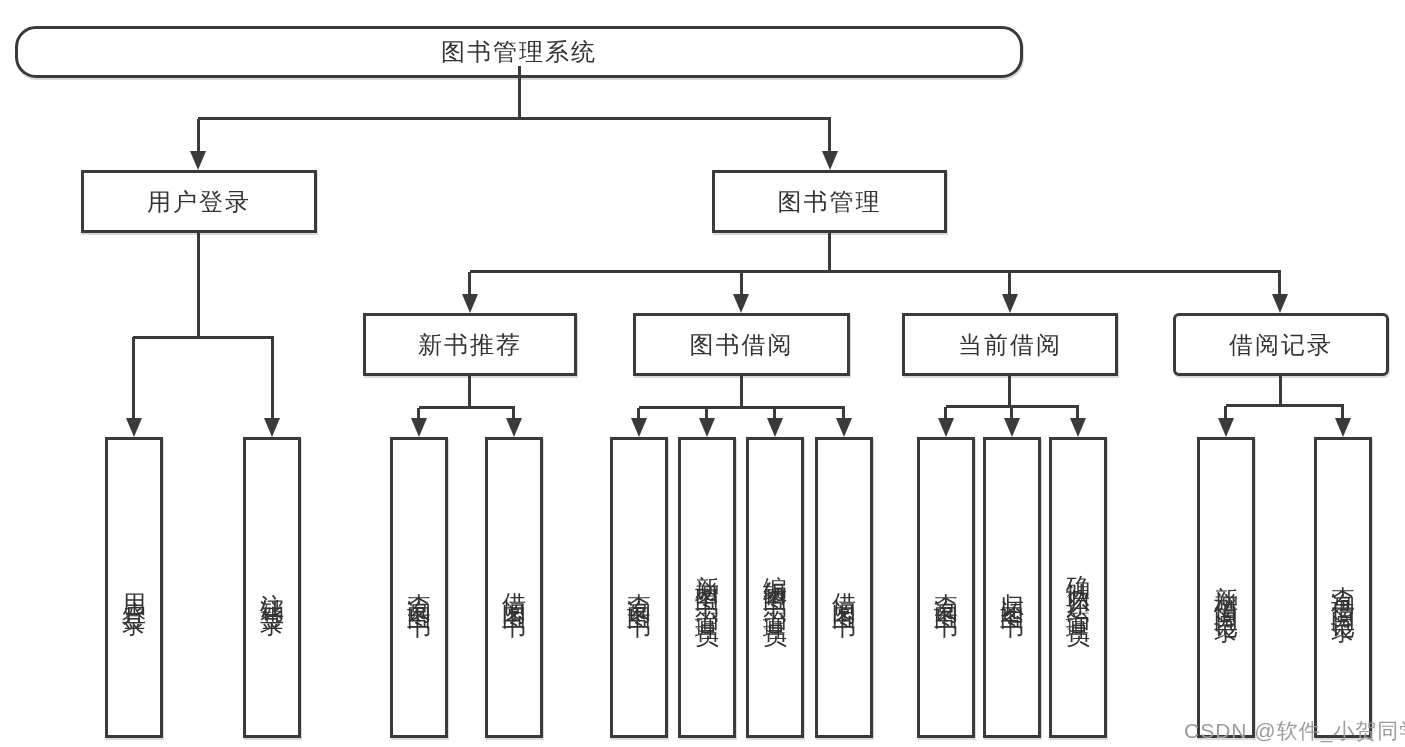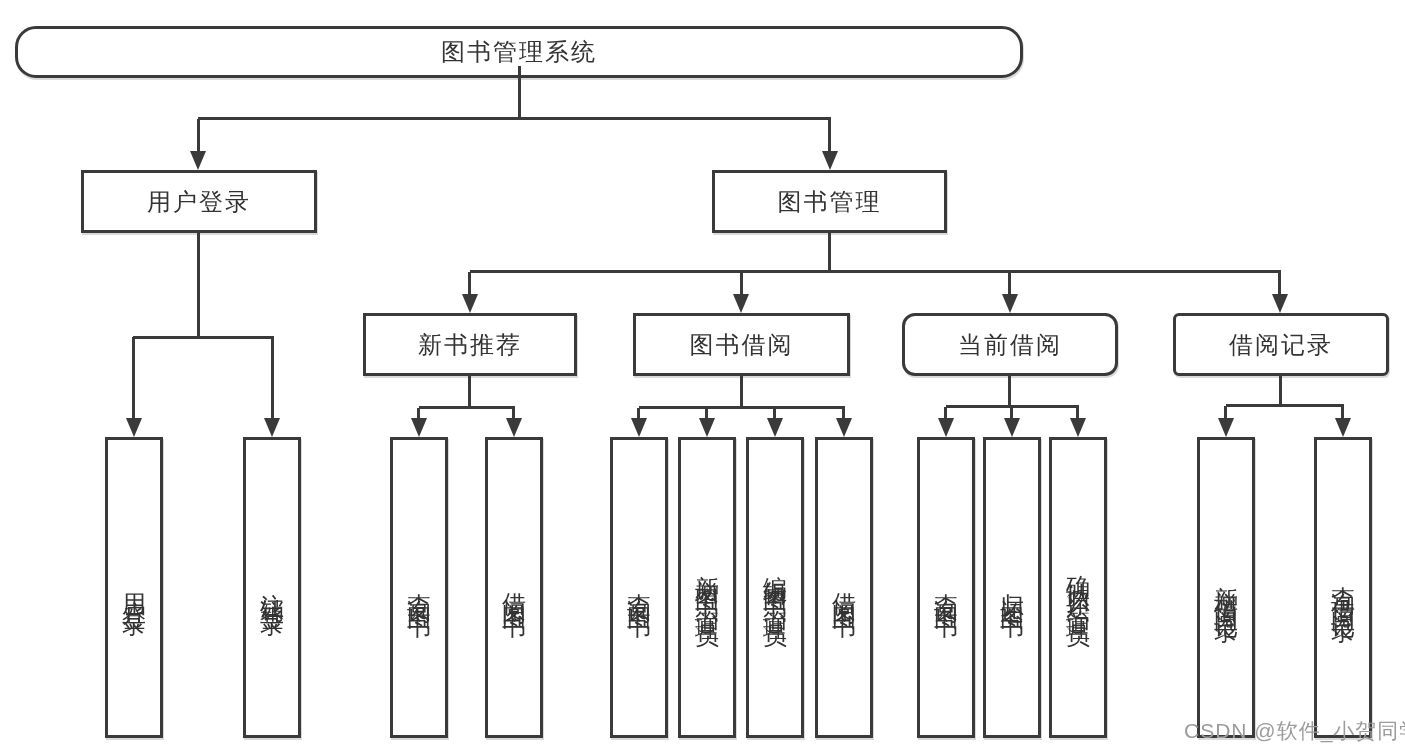--- a/index.html
+++ b/index.html
@@ -77,21 +77,21 @@
   <div class="arrow" style="left:1002px;top:294px;"></div>
   <div class="v" style="left:1278px;top:272px;height:24px;"></div>
   <div class="arrow" style="left:1272px;top:294px;"></div>
 
   <div class="box" style="left:363px;top:313px;width:214px;height:63px;">
     <span class="hlabel">新书推荐</span>
   </div>
   <div class="box" style="left:633px;top:313px;width:217px;height:63px;">
     <span class="hlabel">图书借阅</span>
   </div>
-  <div class="box" style="left:902px;top:313px;width:216px;height:63px;border-radius:13px;">
+  <div class="box" style="left:902px;top:313px;width:216px;height:63px;">
     <span class="hlabel">当前借阅</span>
   </div>
   <div class="box" style="left:1173px;top:313px;width:216px;height:63px;border-radius:6px;">
     <span class="hlabel">借阅记录</span>
   </div>
 
   <div class="v" style="left:468px;top:376px;height:32px;"></div>
   <div class="h" style="left:419px;top:406px;width:96px;"></div>
   <div class="v" style="left:417px;top:408px;height:11px;"></div>
   <div class="arrow" style="left:411px;top:418px;"></div>

